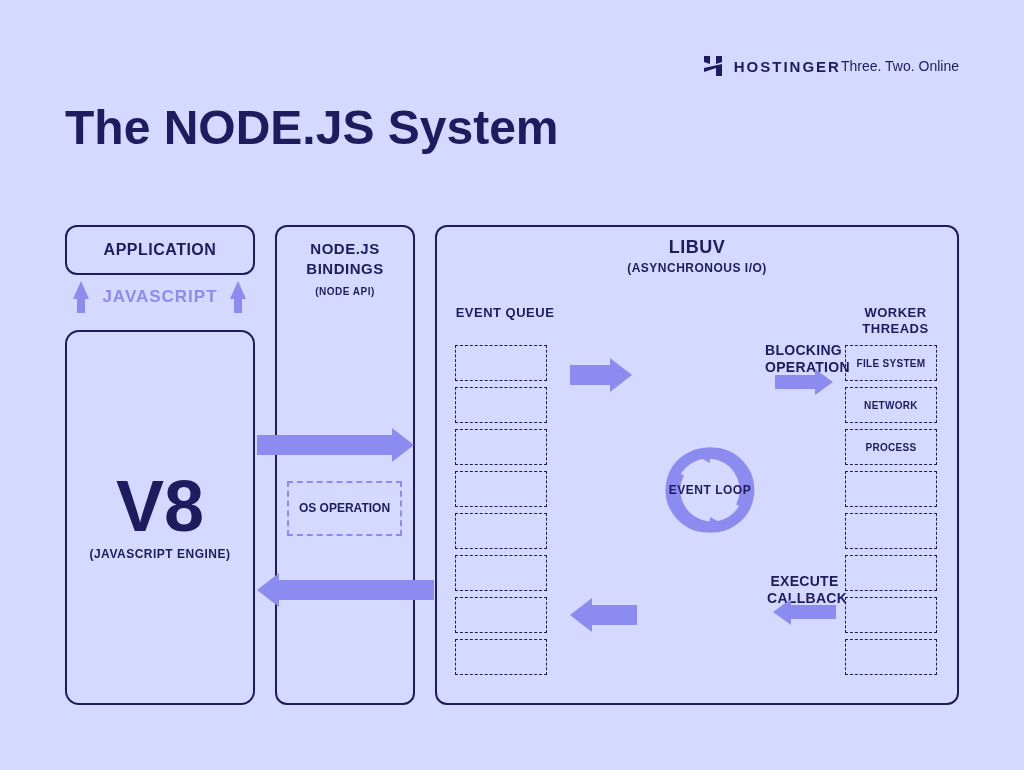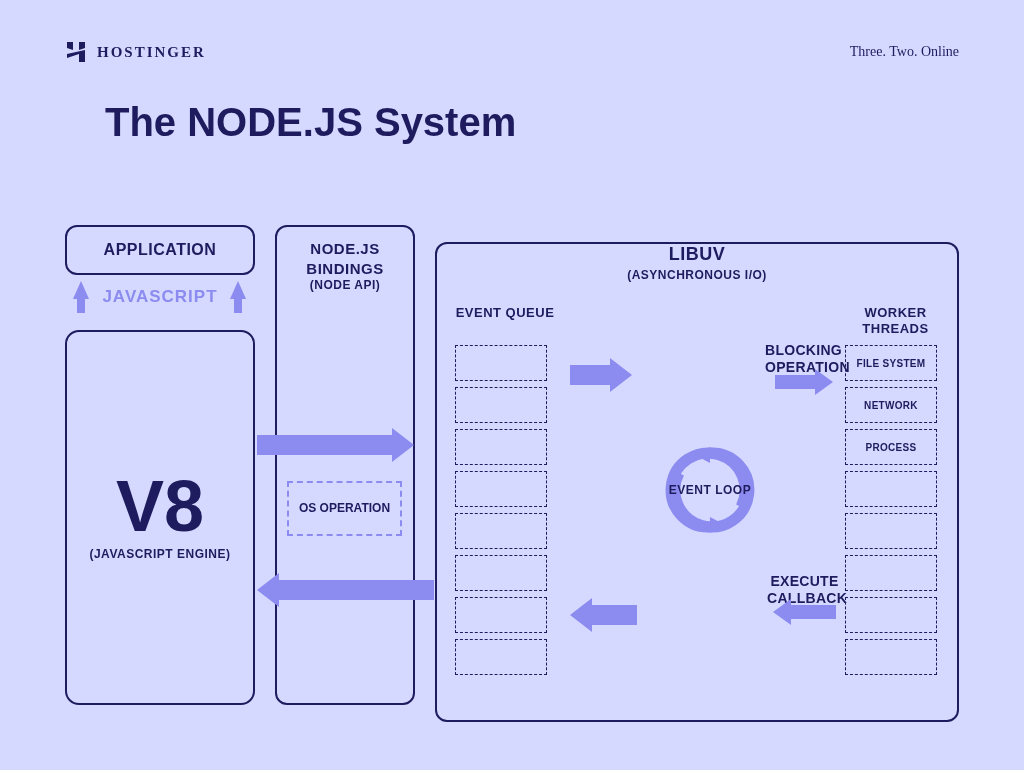--- a/index.html
+++ b/index.html
@@ -7,27 +7,26 @@
     width: 1024px;
     height: 770px;
     background: #d5d9ff;
     font-family: -apple-system, BlinkMacSystemFont, "Segoe UI", Arial, sans-serif;
     color: #1e1b5e;
     position: relative;
     overflow: hidden;
   }
   .header {
     position: absolute;
-    top: 40px;
+    top: 54px;
     left: 65px;
     right: 65px;
     display: flex;
-    justify-content: space-between;
+    justify-content: flex-end;
     align-items: center;
-    font-family: Liberation Serif, serif;
   }
   .logo {
     display: flex;
     align-items: center;
     gap: 10px;
   }
   .logo-text {
     font-weight: 700;
     letter-spacing: 2px;
     font-size: 15px;
@@ -35,24 +34,23 @@
   }
   .tagline {
     font-size: 14px;
     color: #1e1b5e;
     font-weight: 500;
   }
   .title {
     position: absolute;
     top: 100px;
     left: 65px;
-    font-size: 40px;
+    font-size: 48px;
     font-weight: 700;
     color: #1e1b5e;
-    margin-left: 40px;
   }
   .diagram {
     position: absolute;
     top: 225px;
     left: 65px;
     right: 65px;
     bottom: 50px;
   }
   .box {
     position: absolute;
@@ -109,40 +107,41 @@
     display: flex; flex-direction: column;
     align-items: center;
     padding-top: 12px;
   }
   .bindings-title {
     font-size: 15px; font-weight: 700;
     text-align: center; line-height: 1.3;
     letter-spacing: 0.5px;
   }
   .bindings-sub {
-    font-size: 12px; font-weight: 600;
-    margin-top: 0;
+    font-size: 10px; font-weight: 600;
+    margin-top: 8px;
     letter-spacing: 0.5px;
   }
   .dashed-box {
     border: 2px dashed #8b8bf0;
     background: transparent;
   }
   .os-op-box {
     position: absolute;
     top: 256px; left: 222px;
     width: 115px; height: 55px;
     display: flex; align-items: center; justify-content: center;
     text-align: center;
     font-size: 12px; font-weight: 700;
     line-height: 1.3;
   }
   .libuv-box {
-    top: 17px; left: 370px;
+    top: 0; left: 370px;
     width: 524px; height: 480px;
+    padding-top: 10px;
   }
   .libuv-title {
     font-size: 18px; font-weight: 700;
     text-align: center;
     letter-spacing: 0.5px;
   }
   .libuv-sub {
     font-size: 12px; font-weight: 700;
     text-align: center;
     margin-top: 3px;

